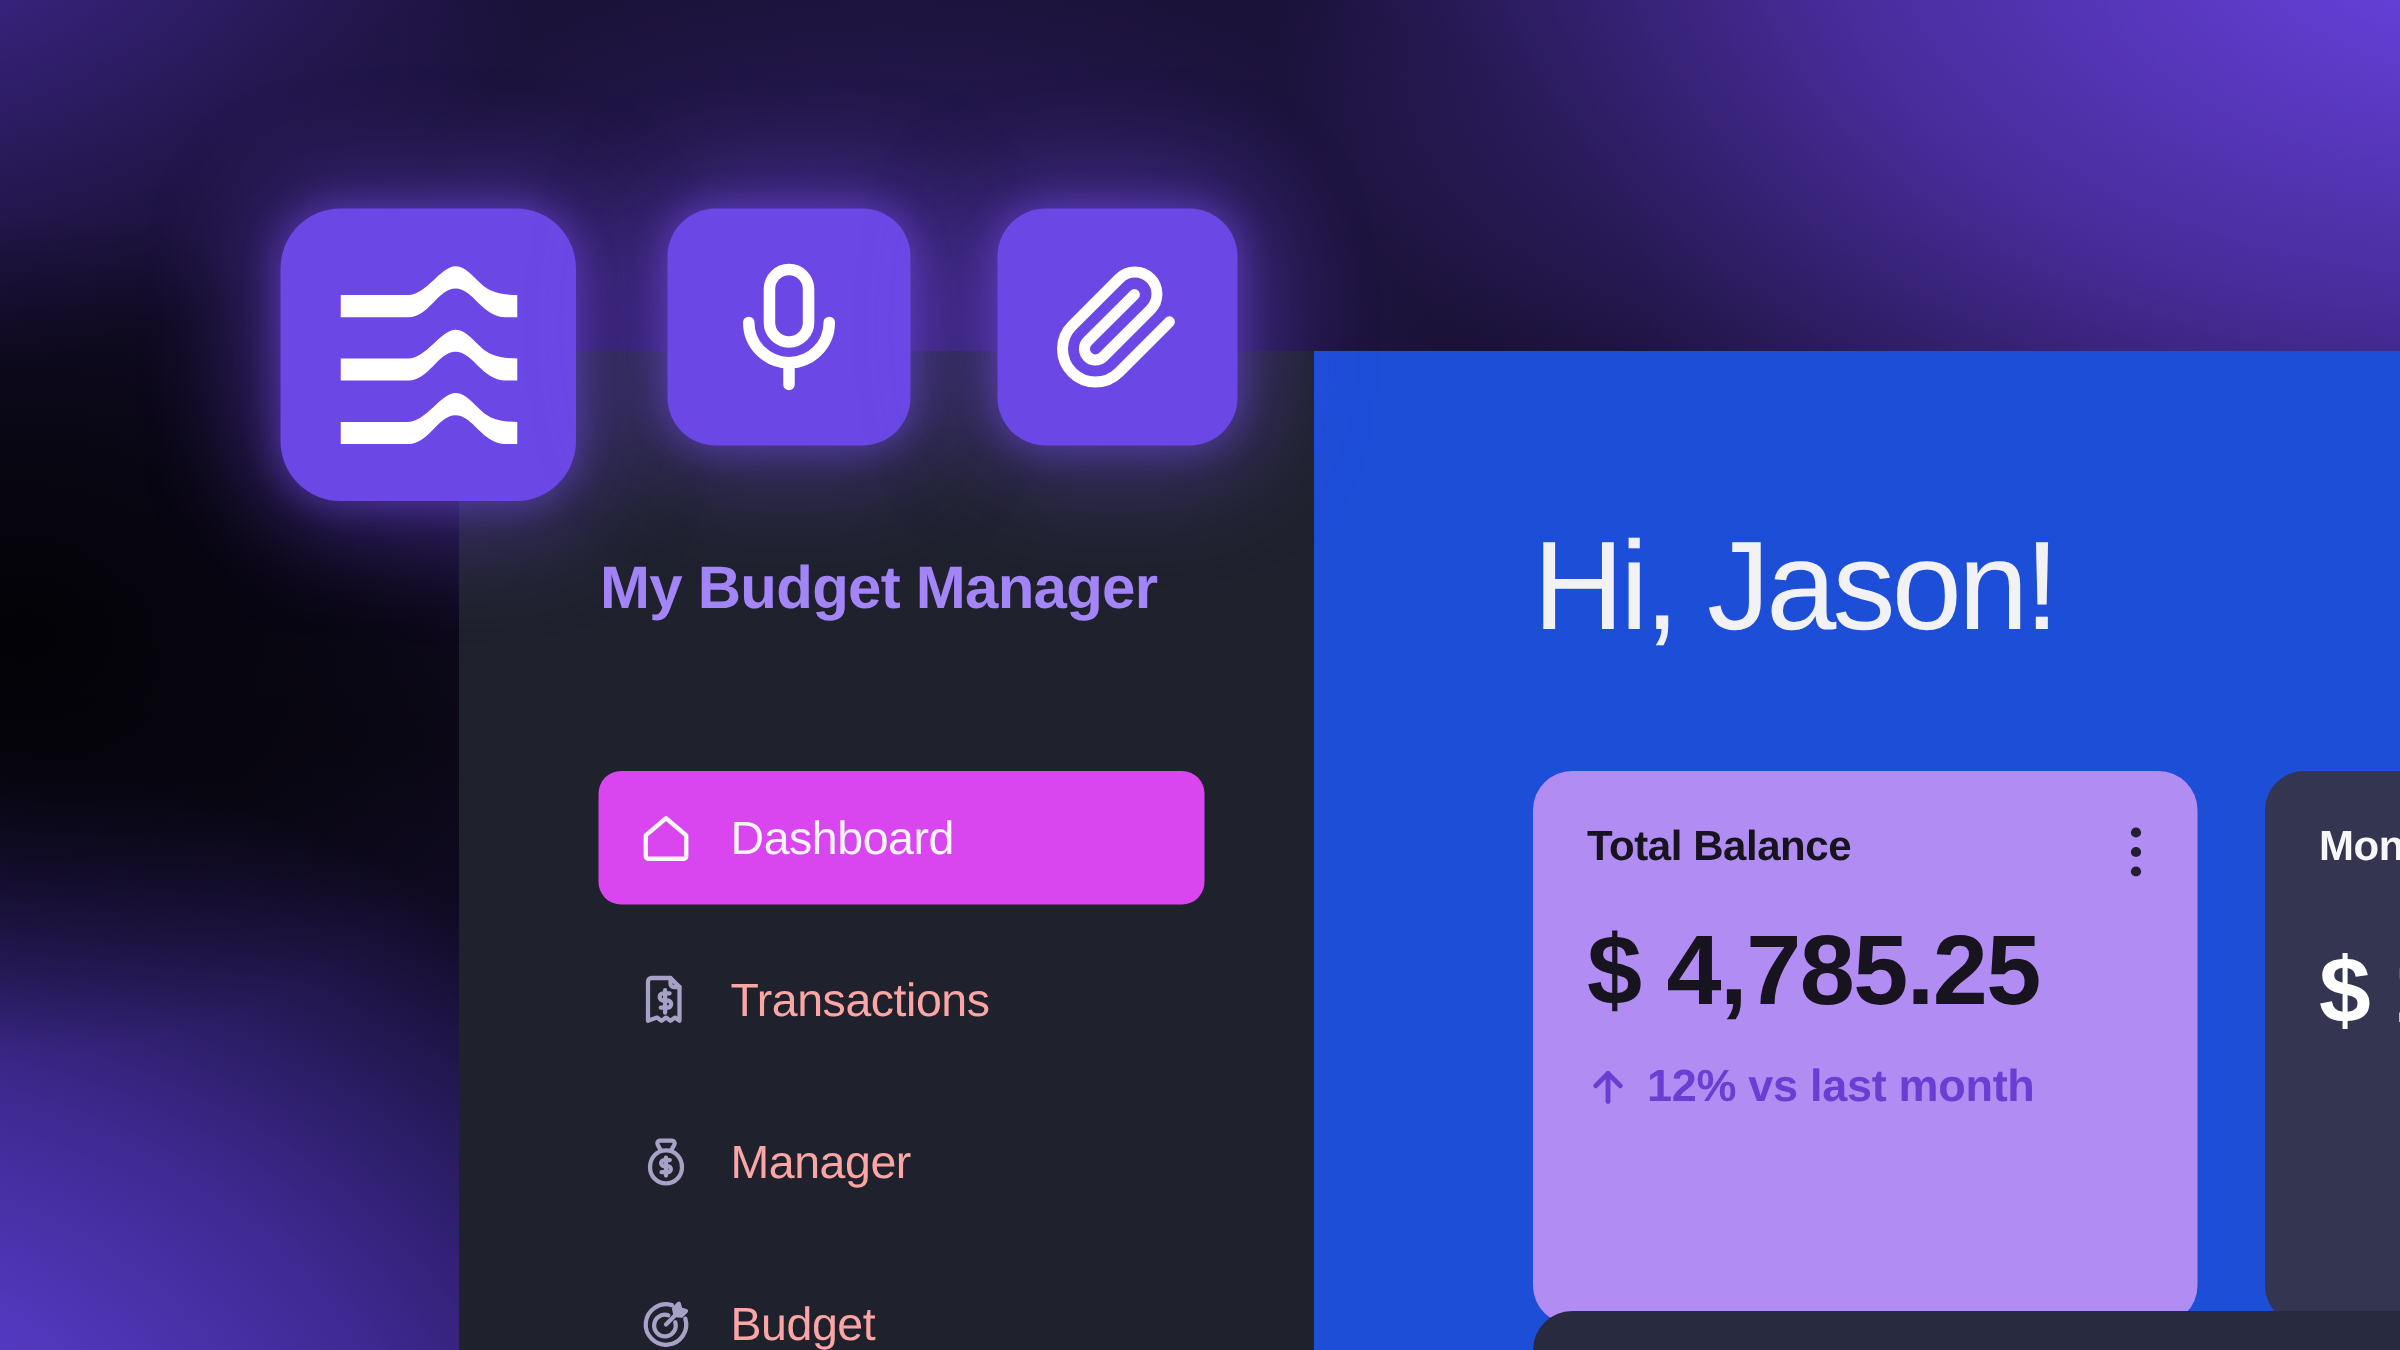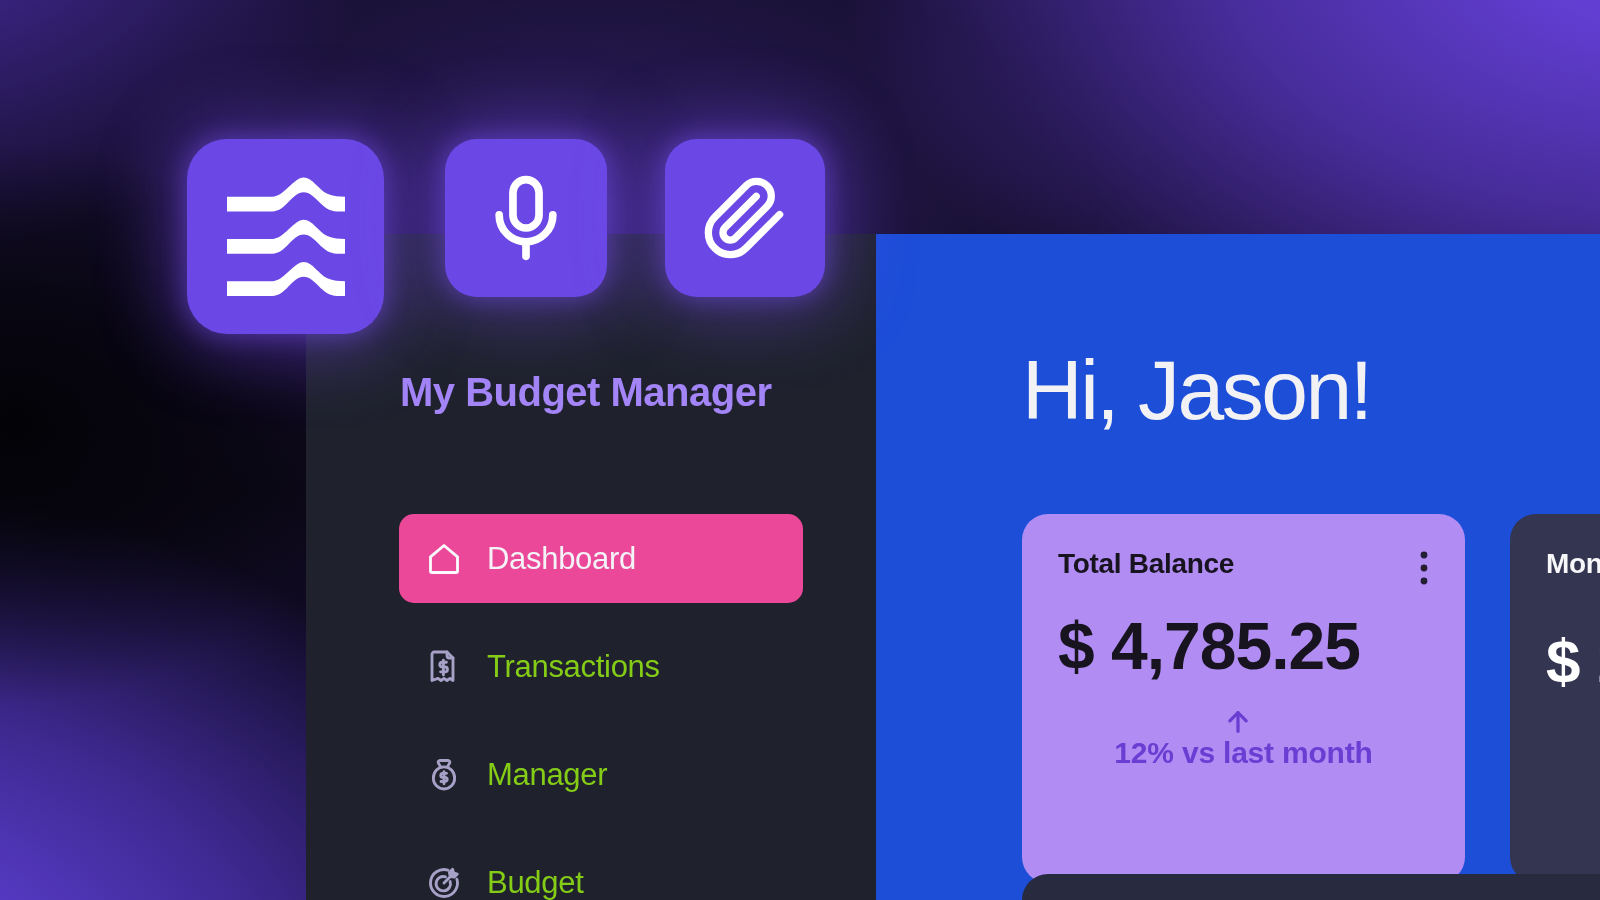--- a/index.html
+++ b/index.html
@@ -22,37 +22,37 @@
     box-shadow:0 0 70px 18px rgba(123,80,255,.38),0 0 22px 4px rgba(130,90,255,.35);cursor:pointer;}
   .fab svg{display:block;}
   #logo-btn{left:187px;top:139px;width:197px;height:195px;border-radius:40px;}
   #mic-btn{left:445px;top:139px;width:162px;height:158px;border-radius:32px;}
   #clip-btn{left:665px;top:139px;width:160px;height:158px;border-radius:32px;}
   
   .side-title{position:absolute;left:94px;top:136px;font-size:40px;font-weight:700;
     letter-spacing:-0.5px;color:#a385f7;}
   .nav{position:absolute;left:93px;top:280px;width:404px;}
   .nav-item{height:89px;margin-bottom:19px;display:flex;align-items:center;
-    padding-left:27px;box-sizing:border-box;border-radius:15px;color:#84cc16;cursor:pointer;}
+    padding-left:27px;box-sizing:border-box;border-radius:15px;color:#fca5a5;cursor:pointer;}
   .nav-item .nicon{width:36px;height:36px;margin-right:25px;flex:0 0 auto;color:#a7a1c7;}
   .nav-item .nlabel{font-size:31px;letter-spacing:-0.3px;font-weight:400;}
-  .nav-item.active{background:#ec4899;color:#f3f3f8;}
+  .nav-item.active{background:#d946ef;color:#f3f3f8;}
   .nav-item.active .nicon{color:#fafafc;}
   .nav-item.active .nlabel{font-weight:500;}
   
   .greeting{position:absolute;left:146px;top:108px;font-size:84px;font-weight:400;
     letter-spacing:-2.5px;color:#f2f2f5;}
   .cards{position:absolute;left:146px;top:280px;display:flex;gap:45px;}
   .card{width:443px;height:369px;border-radius:26px;box-sizing:border-box;padding:34px 36px 0 36px;position:relative;}
   .card.purple{background:#b18df3;color:#17131f;}
   .card.slate{background:#333551;color:#f7f7fa;}
   .card-title{font-size:28px;font-weight:700;letter-spacing:-0.3px;}
   .card-amount{font-size:66px;font-weight:700;letter-spacing:-1px;margin-top:28px;white-space:nowrap;}
   .card.slate .card-amount{font-size:62px;margin-top:45px;color:#ffffff;}
-  .trend{display:flex;align-items:center;margin-top:24px;color:#6a3ed2;flex-direction:column;}
+  .trend{display:flex;align-items:center;margin-top:24px;color:#6a3ed2;}
   .trend .ticon{width:28px;height:28px;margin-right:12px;}
   .trend .ttext{font-size:30px;font-weight:600;letter-spacing:-0.2px;}
   .kebab{position:absolute;right:36px;top:36px;width:10px;height:36px;cursor:pointer;}
   .bottom-panel{position:absolute;left:146px;top:640px;width:1200px;height:280px;
     border-radius:26px;background:#282b40;}
 </style>
 </head>
 <body>
 
 <div class="bg"></div>

